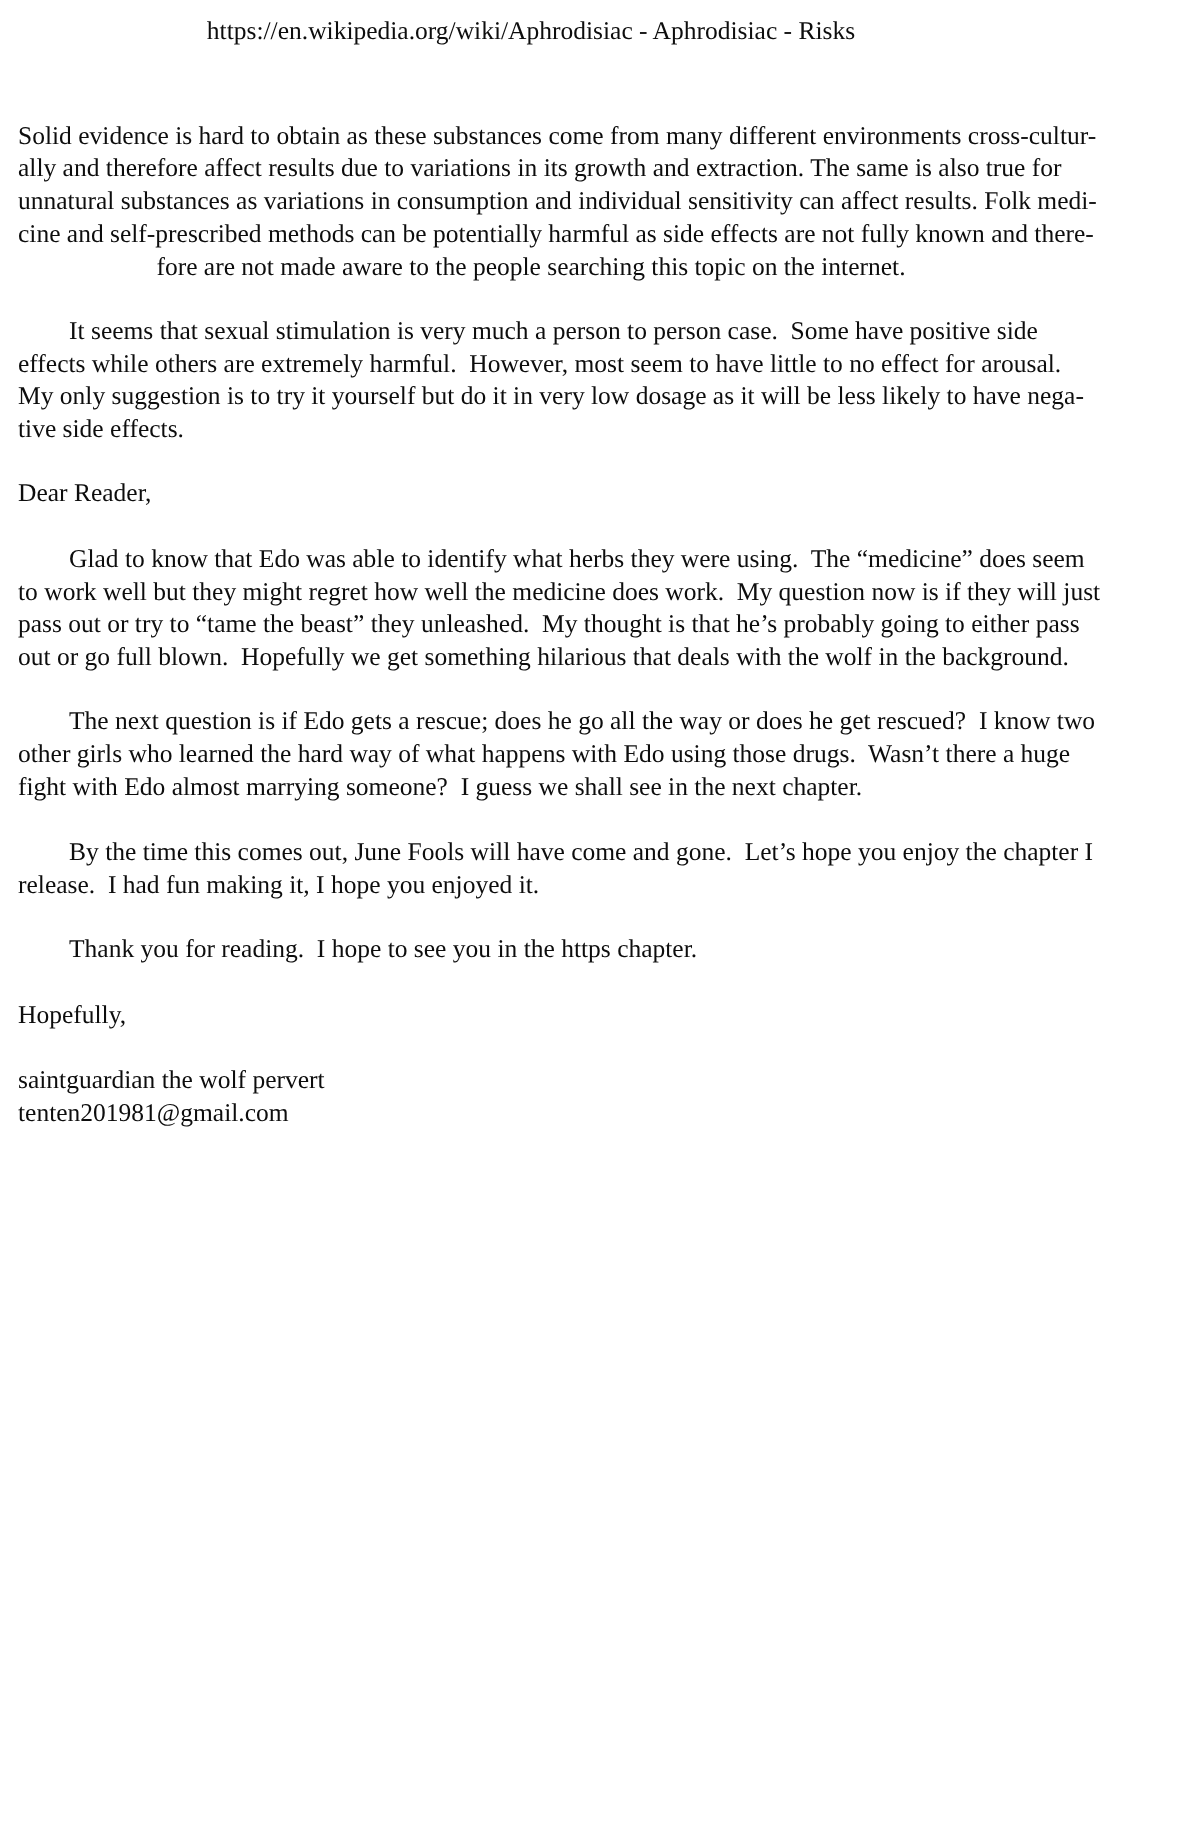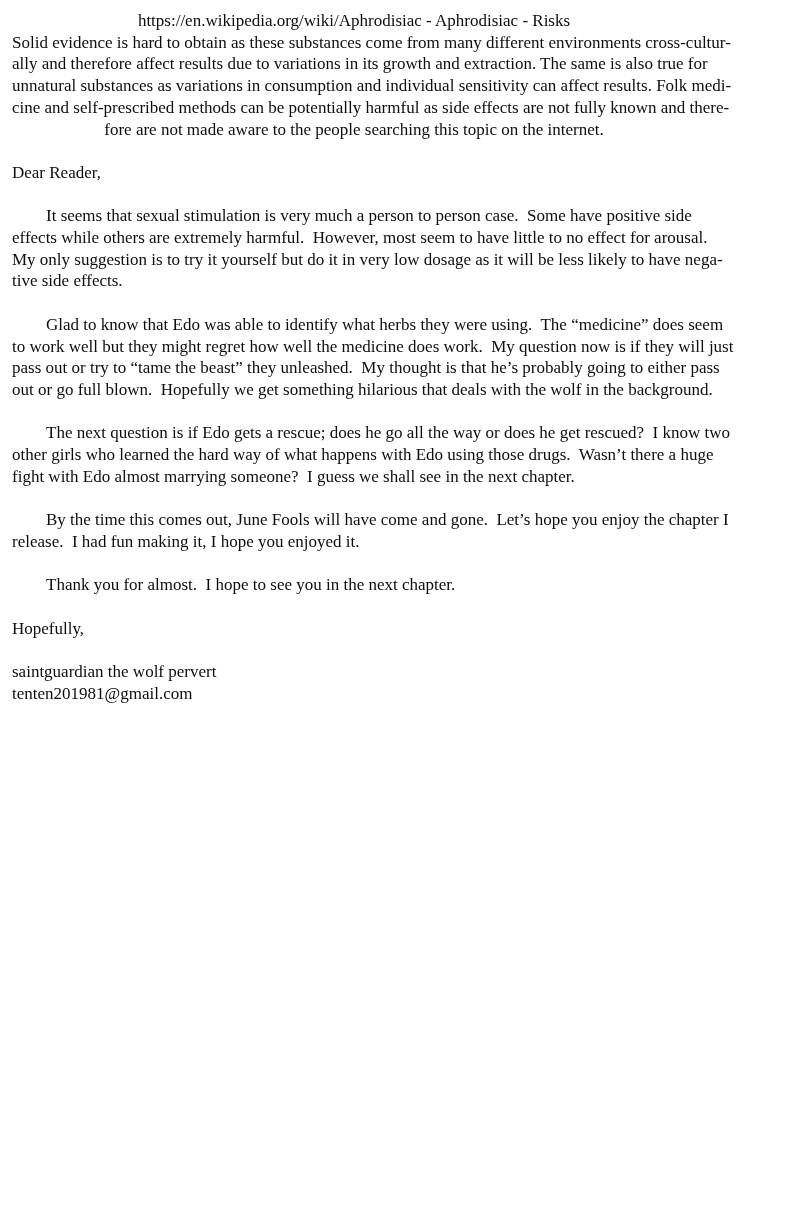--- a/index.html
+++ b/index.html
@@ -16,57 +16,57 @@
     line-height: 21.7px;
     color: #0d0d0d;
   }
   .page {
     padding: 10px 12px 0 12px;
     box-sizing: border-box;
     width: 708px;
     height: 1214px;
   }
   .center { text-align: center; }
-  .pre { white-space: pre; }
+  .pre { white-space: pre; margin-top: 48px; }
   .block { margin: 0 0 21.7px 0; }
   .para { text-indent: 34px; }
 </style>
 </head>
 <body>
 
 <div class="page">
 
   <div class="block">
     <div class="center">https://en.wikipedia.org/wiki/Aphrodisiac - Aphrodisiac - Risks</div>
     <div class="center pre">Solid evidence is hard to obtain as these substances come from many different environments cross-cultur-
 ally and therefore affect results due to variations in its growth and extraction. The same is also true for
 unnatural substances as variations in consumption and individual sensitivity can affect results. Folk medi-
 cine and self-prescribed methods can be potentially harmful as side effects are not fully known and there-
 fore are not made aware to the people searching this topic on the internet.</div>
   </div>
 
-  <div class="block">Dear Reader,</div>
-
   <div class="block para pre">It seems that sexual stimulation is very much a person to person case.  Some have positive side
 effects while others are extremely harmful.  However, most seem to have little to no effect for arousal.
 My only suggestion is to try it yourself but do it in very low dosage as it will be less likely to have nega-
 tive side effects.</div>
+
+  <div class="block">Dear Reader,</div>
 
   <div class="block para pre">Glad to know that Edo was able to identify what herbs they were using.  The “medicine” does seem
 to work well but they might regret how well the medicine does work.  My question now is if they will just
 pass out or try to “tame the beast” they unleashed.  My thought is that he’s probably going to either pass
 out or go full blown.  Hopefully we get something hilarious that deals with the wolf in the background.</div>
 
   <div class="block para pre">The next question is if Edo gets a rescue; does he go all the way or does he get rescued?  I know two
 other girls who learned the hard way of what happens with Edo using those drugs.  Wasn’t there a huge
 fight with Edo almost marrying someone?  I guess we shall see in the next chapter.</div>
 
   <div class="block para pre">By the time this comes out, June Fools will have come and gone.  Let’s hope you enjoy the chapter I
 release.  I had fun making it, I hope you enjoyed it.</div>
 
-  <div class="block para pre">Thank you for almost.  I hope to see you in the next chapter.</div>
+  <div class="block para pre">Thank you for reading.  I hope to see you in the https chapter.</div>
 
   <div class="block">Hopefully,</div>
 
   <div class="block pre">saintguardian the wolf pervert
 tenten201981@gmail.com</div>
 
 </div>
 
 </body></html>

